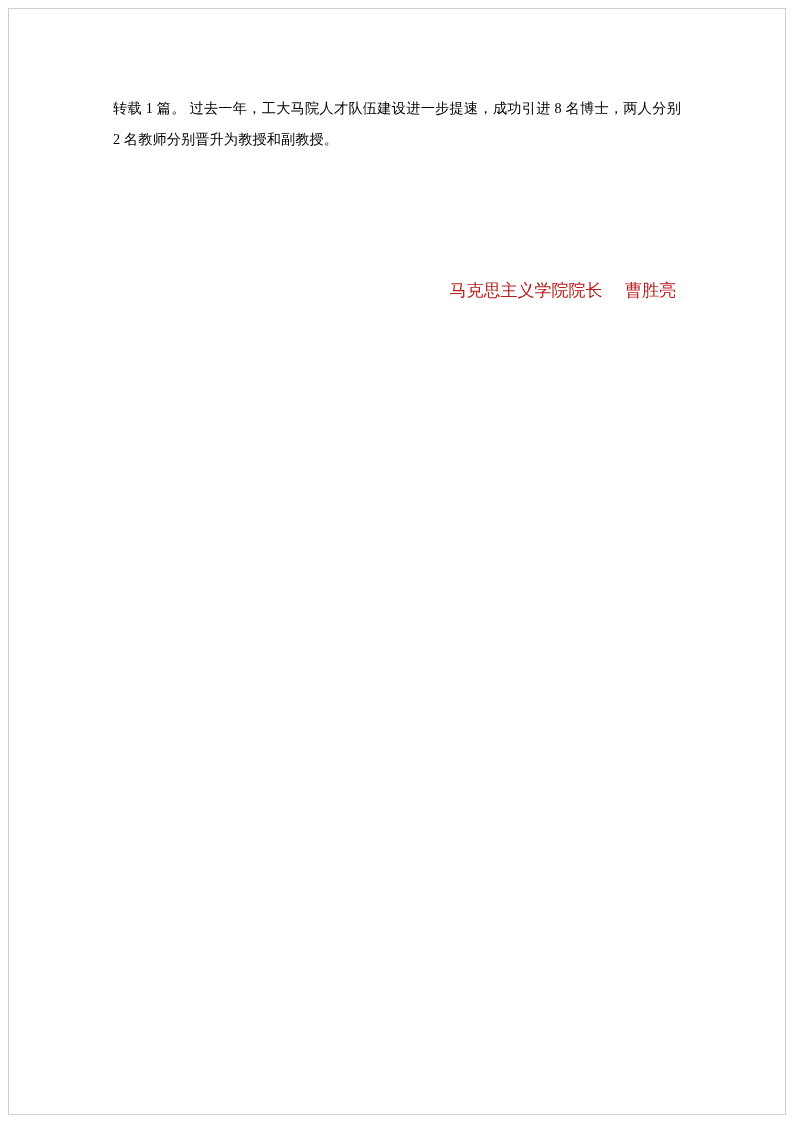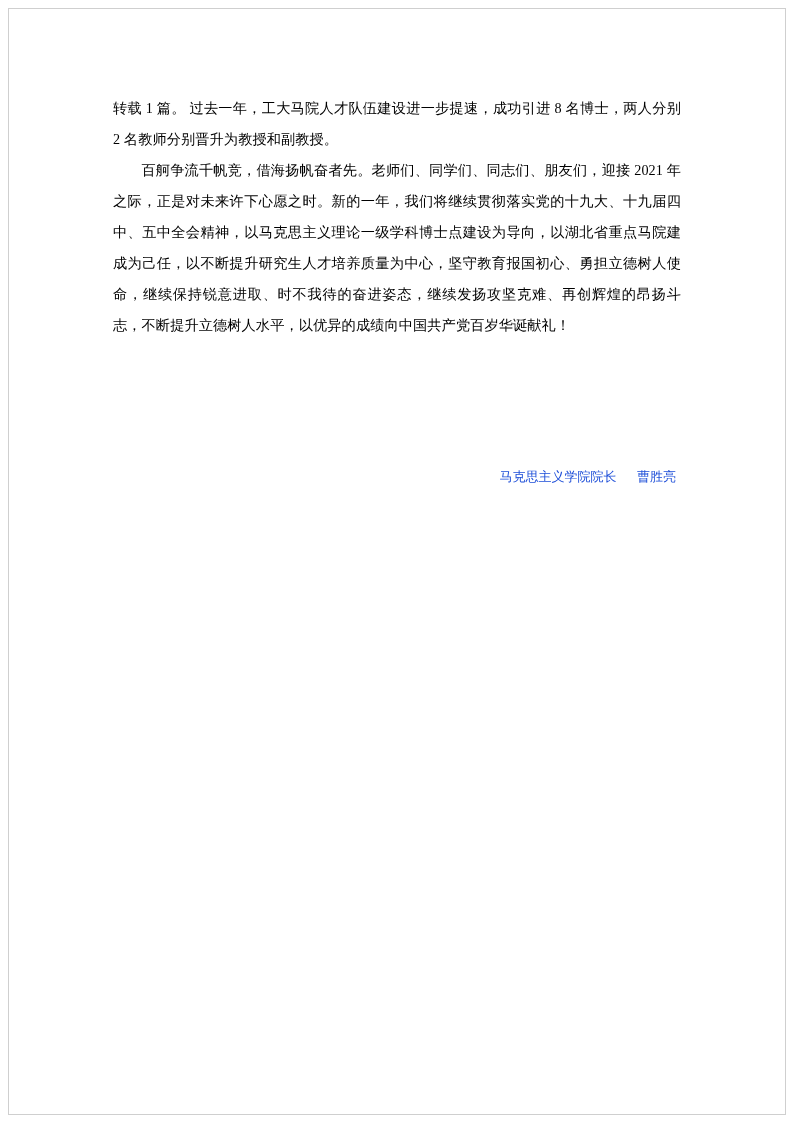--- a/index.html
+++ b/index.html
@@ -48,23 +48,23 @@
   .para + .para {
     margin-top: 0;
   }
   .gap-small {
     height: 2px;
   }
   .signature-block {
     margin-top: 118px;
   }
   .sig-line {
-    font-size: 13px;
+    font-size: 17px;
     line-height: 31px;
-    color: #1d4ed8;
+    color: #b91c1c;
     text-align: right;
     padding-right: 5px;
   }
   .sig-line.date {
     margin-top: 20px;
     padding-right: 0px;
   }
   .sig-gap {
     display: inline-block;
     width: 14px;
@@ -74,21 +74,20 @@
 <body>
 
 <div class="page">
   <div class="page-border"></div>
 
   <div class="content">
 
     <p class="para">转载 1 篇。 过去一年，工大马院人才队伍建设进一步提速，成功引进 8 名博士，两人分别 2 名教师分别晋升为教授和副教授。</p>
 
 
-    <p class="para indent">百舸争流千帆竞，借海扬帆奋者先。老师们、同学们、同志们、朋友们，迎接 2021 年之际，正是对未来许下心愿之时。新的一年，我们将继续贯彻落实党的十九大、十九届四中、五中全会精神，以马克思主义理论一级学科博士点建设为导向，以湖北省重点马院建成为己任，以不断提升研究生人才培养质量为中心，坚守教育报国初心、勇担立德树人使命，继续保持锐意进取、时不我待的奋进姿态，继续发扬攻坚克难、再创辉煌的昂扬斗志，不断提升立德树人水平，以优异的成绩向中国共产党百岁华诞献礼！</p>
 
     <div class="gap-small"></div>
 
 
     <div class="signature-block">
       <div class="sig-line">
         <span>马克思主义学院院长</span>
         <span class="sig-gap"></span>
         <span>曹胜亮</span>
       </div>

